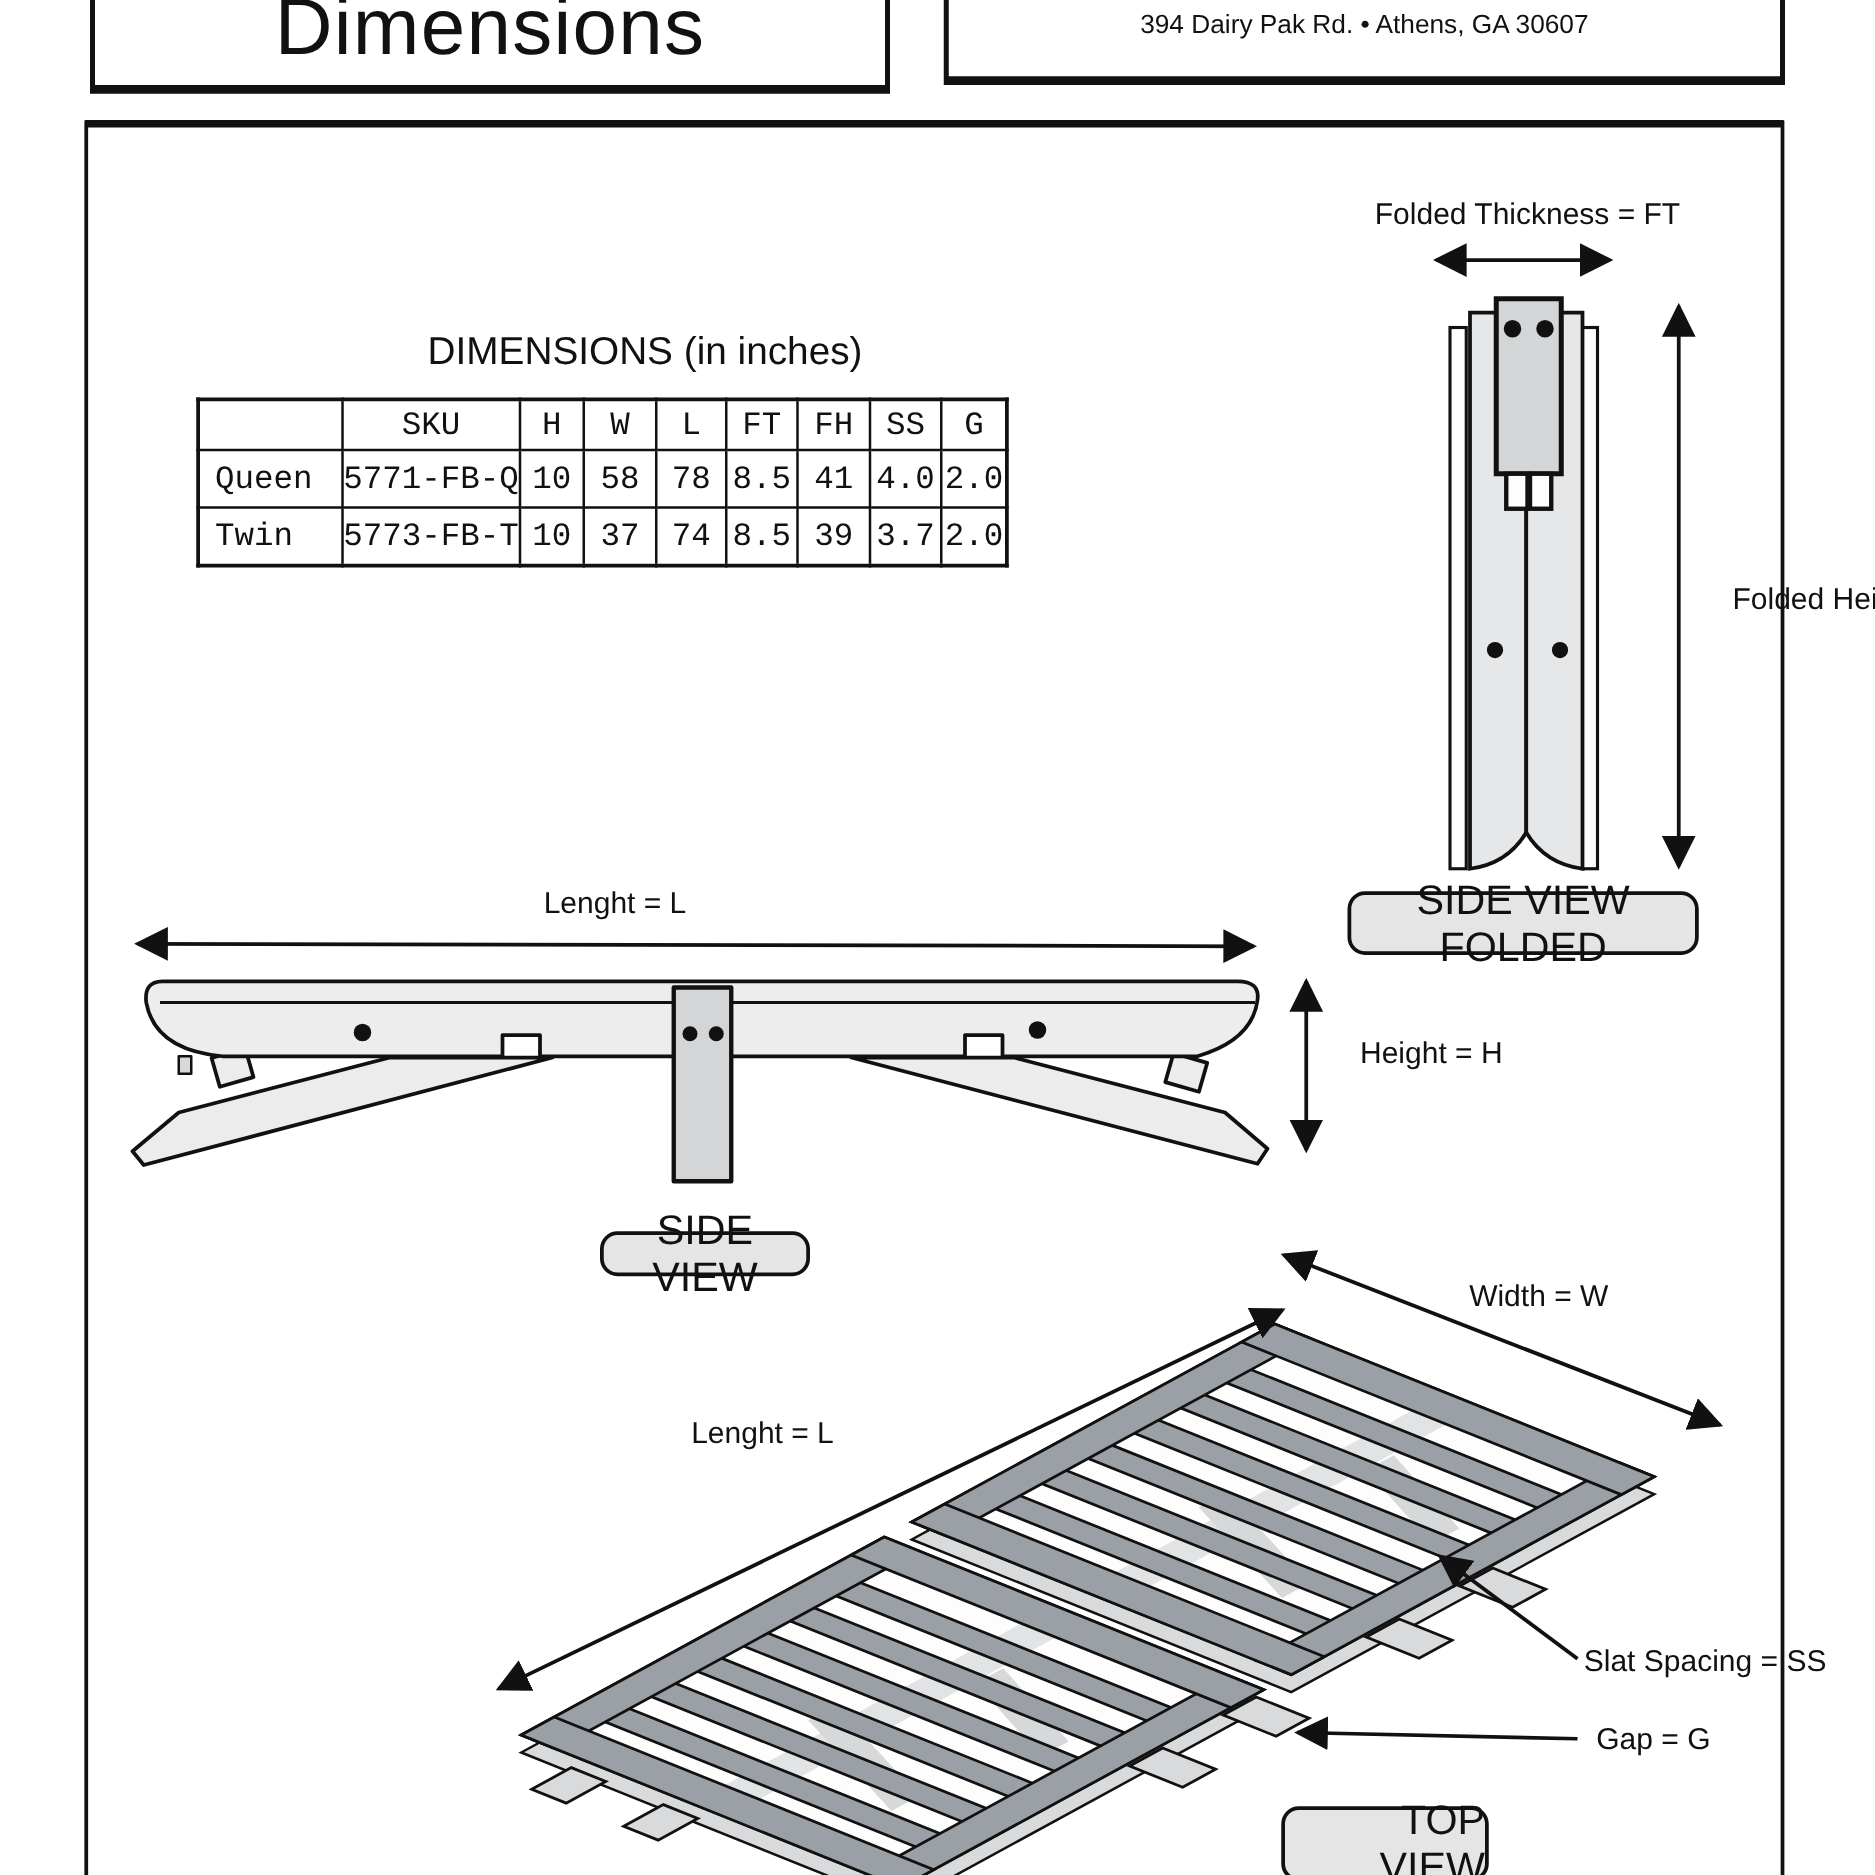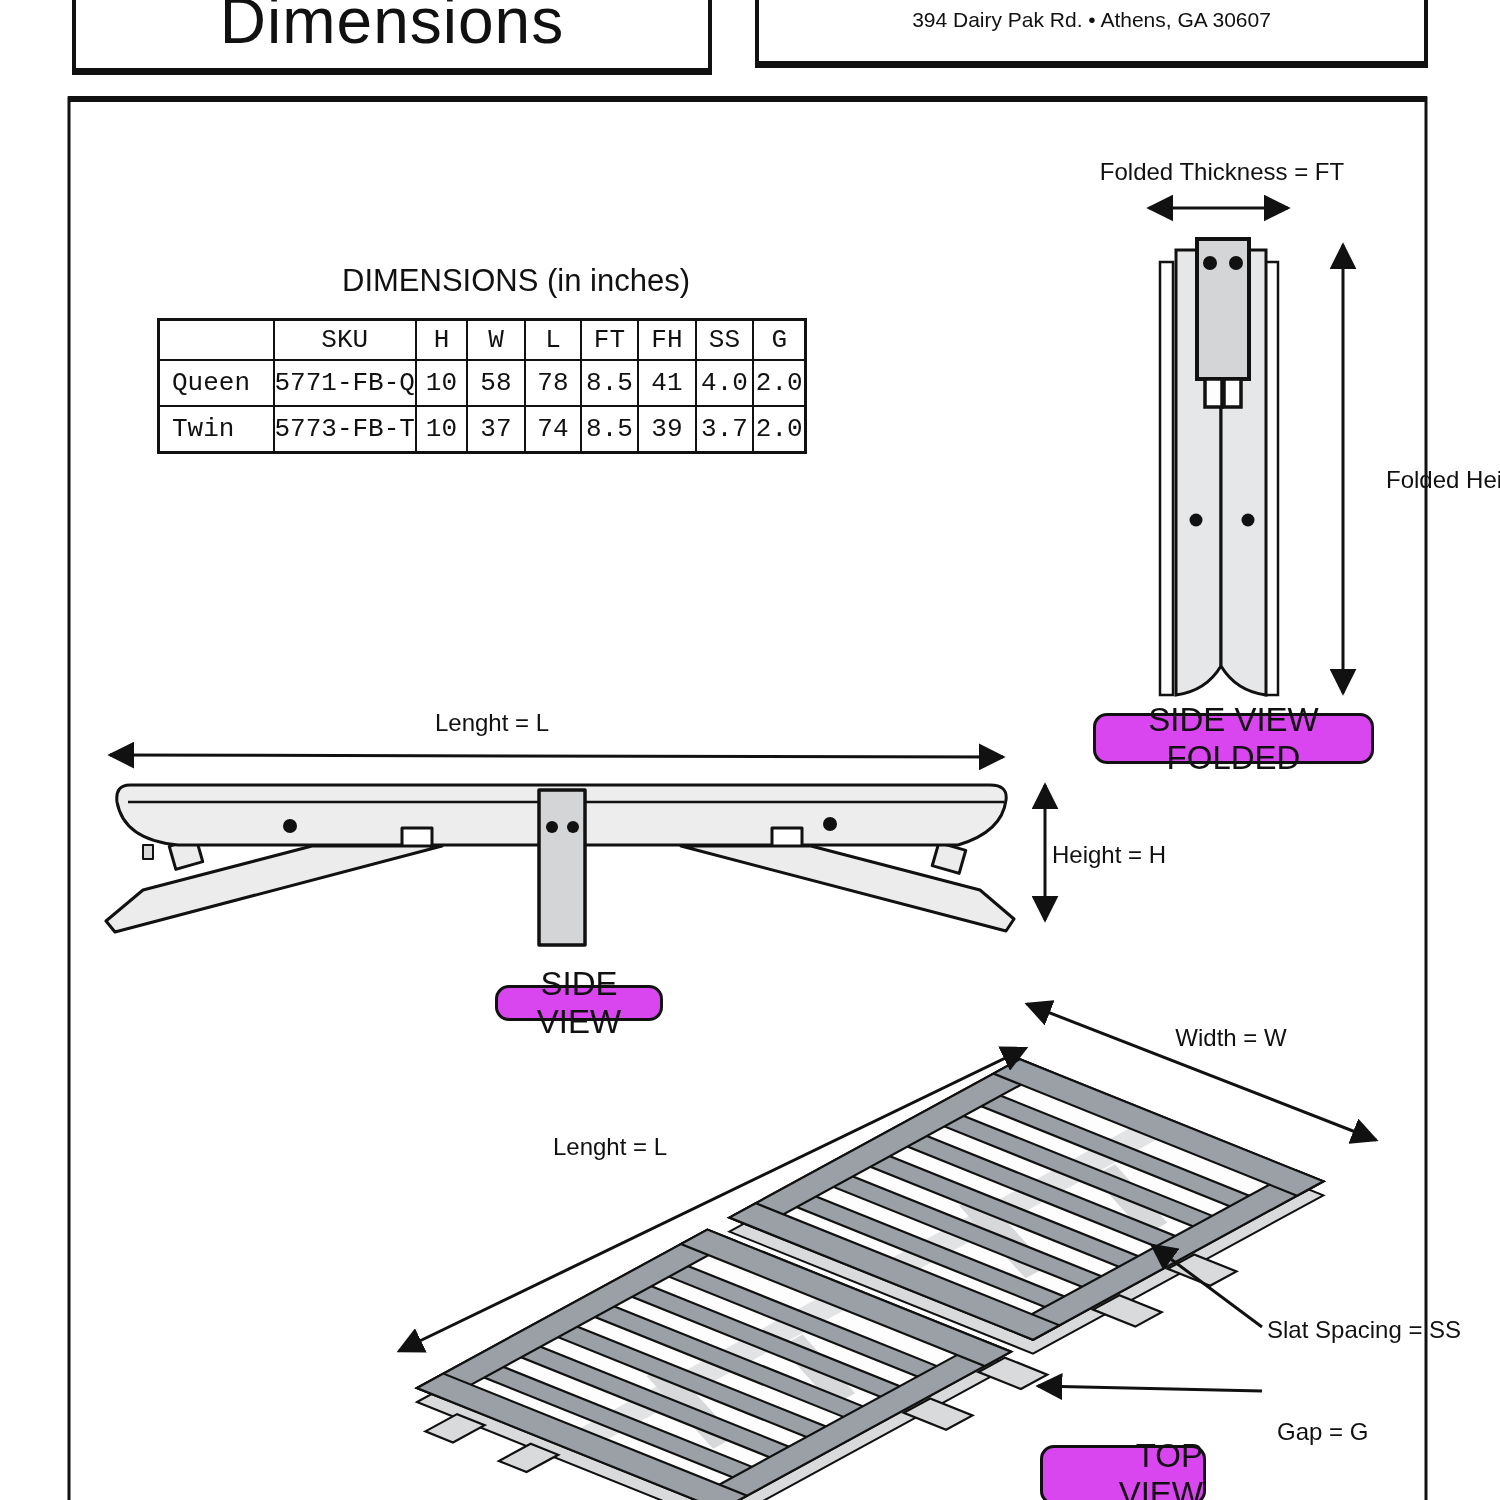--- a/index.html
+++ b/index.html
@@ -17,22 +17,22 @@
   #tbl-title{left:196px;top:263px;width:640px;text-align:center;font-size:31px;}
   table.dim{position:absolute;left:157px;top:318px;border-collapse:collapse;table-layout:fixed;}
   table.dim td,table.dim th{border:2px solid #111;font-weight:normal;font-size:26px;
       text-align:center;padding:0;height:44px;overflow:hidden;white-space:nowrap;font-family:Liberation Mono, monospace;}
   table.dim tr.hrow th{height:38px;}
   table.dim td.name{text-align:left;padding-left:12px;border-radius:15px;}
   table.dim{border:3px solid #111;}
   
   .lbl{position:absolute;font-size:24px;white-space:nowrap;}
   .lbl.ctr{text-align:center;}
-  .view-box{position:absolute;border:3px solid #111;border-radius:14px;background:#d946ef;
-      text-align:center;font-size:33px;display:flex;align-items:center;justify-content:center;box-sizing:border-box;margin-left:15px;}
+  .view-box{position:absolute;border:3px solid #111;border-radius:14px;background:#e5e5e5;
+      text-align:center;font-size:33px;display:flex;align-items:center;justify-content:center;box-sizing:border-box;}
   svg{position:absolute;left:0;top:0;}
 </style>
 </head>
 <body>
 
 <svg width="1500" height="1500" viewBox="0 0 1500 1500">
   <defs>
     <marker id="arw" viewBox="0 0 10 10" refX="9" refY="5" markerWidth="9" markerHeight="9" orient="auto-start-reverse">
       <path d="M0,0 L10,5 L0,10 Z" fill="#111"></path>
     </marker>
@@ -205,20 +205,20 @@
     <td>2.0</td>
   </tr>
 </tbody>
   </table>
 
 <div class="lbl ctr" style="left:1072px;top:158px;width:300px;">Folded Thickness = FT</div>
 <div class="lbl" style="left:1386px;top:466px;">Folded Height</div>
 <div class="view-box" style="left:1078px;top:713px;width:281px;height:51px;">SIDE VIEW FOLDED</div>
 
 <div class="lbl ctr" style="left:342px;top:709px;width:300px;">Lenght = L</div>
-<div class="lbl" style="left:1052px;top:829px;margin-top:12px;">Height = H</div>
+<div class="lbl" style="left:1088px;top:829px;">Height = H</div>
 <div class="view-box" style="left:480px;top:985px;width:168px;height:36px;">SIDE VIEW</div>
 
 <div class="lbl ctr" style="left:460px;top:1133px;width:300px;">Lenght = L</div>
 <div class="lbl ctr" style="left:1081px;top:1024px;width:300px;">Width = W</div>
 <div class="lbl" style="left:1267px;top:1316px;">Slat Spacing = SS</div>
-<div class="lbl" style="left:1277px;top:1378px;margin-top:40px;">Gap = G</div>
+<div class="lbl" style="left:1277px;top:1378px;">Gap = G</div>
 <div class="view-box" style="left:1025px;top:1445px;width:166px;height:60px;text-align:right;">TOP VIEW</div>
 
 </body></html>

